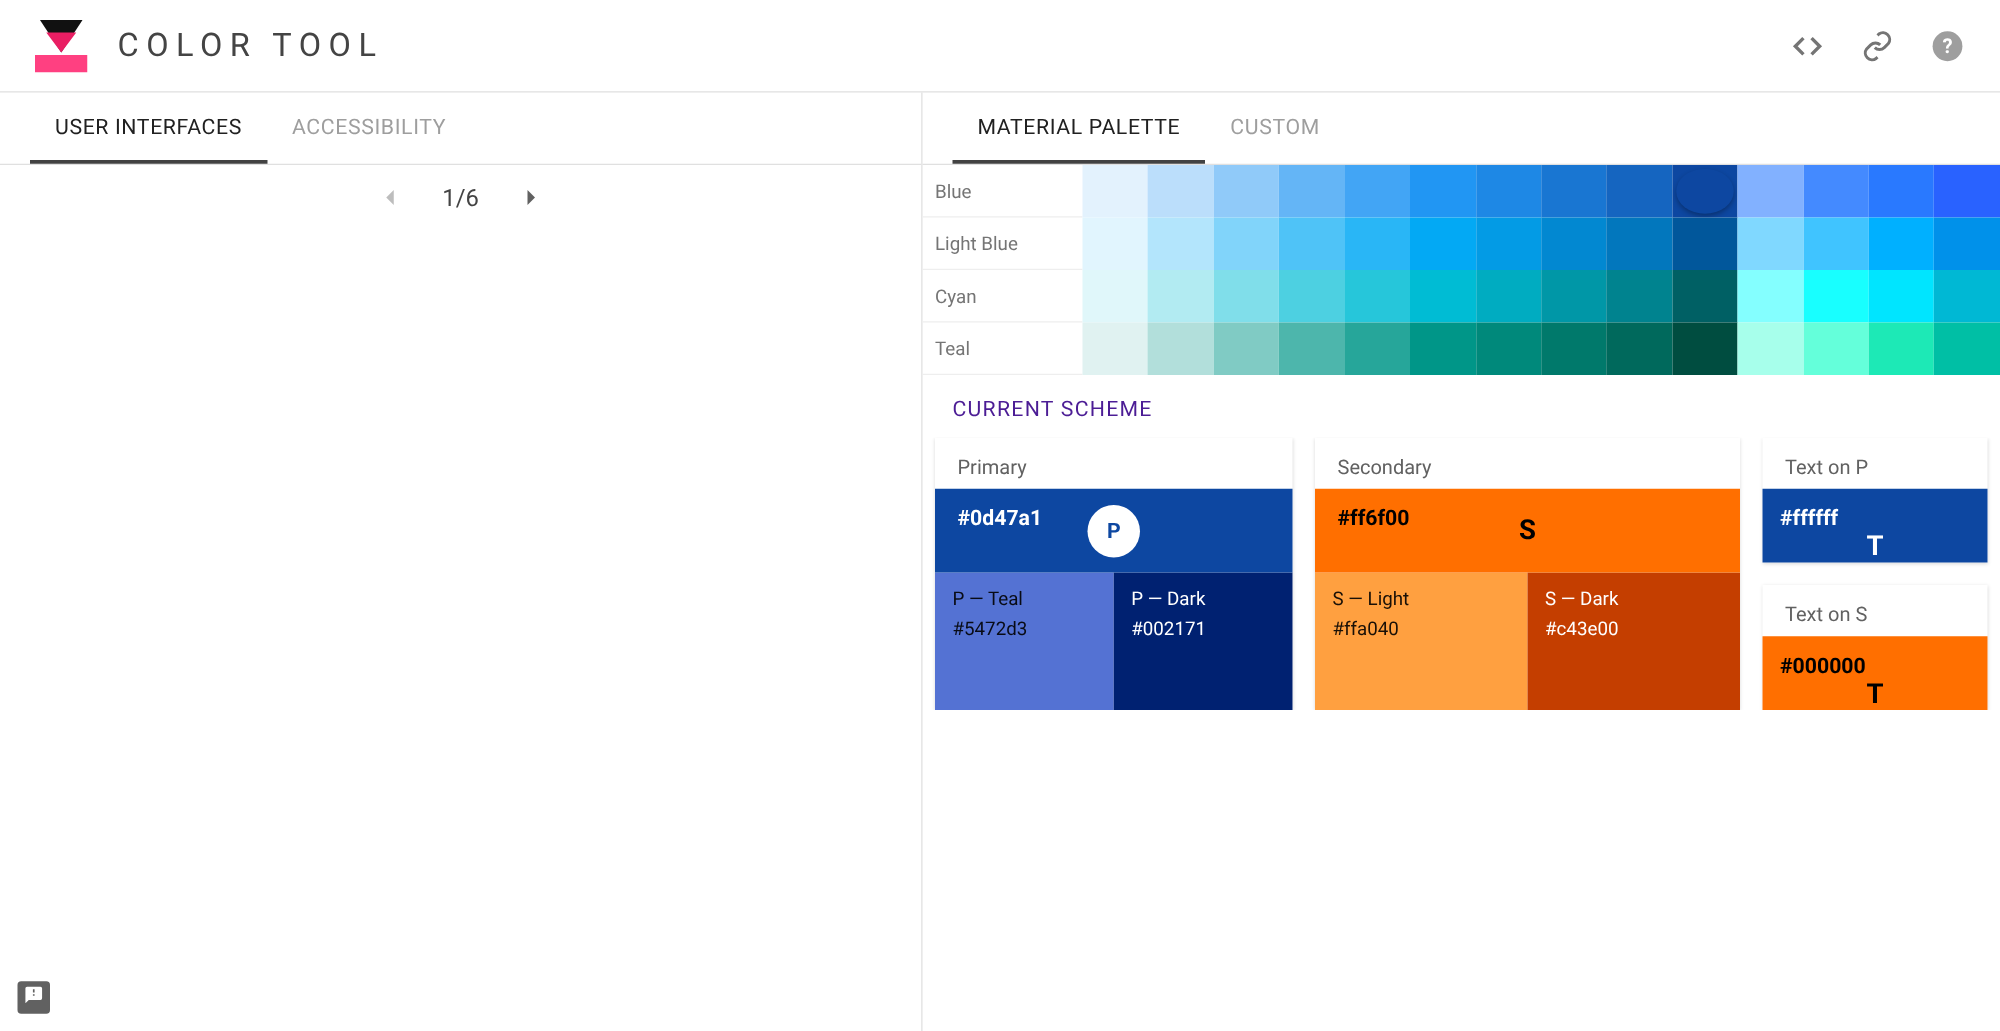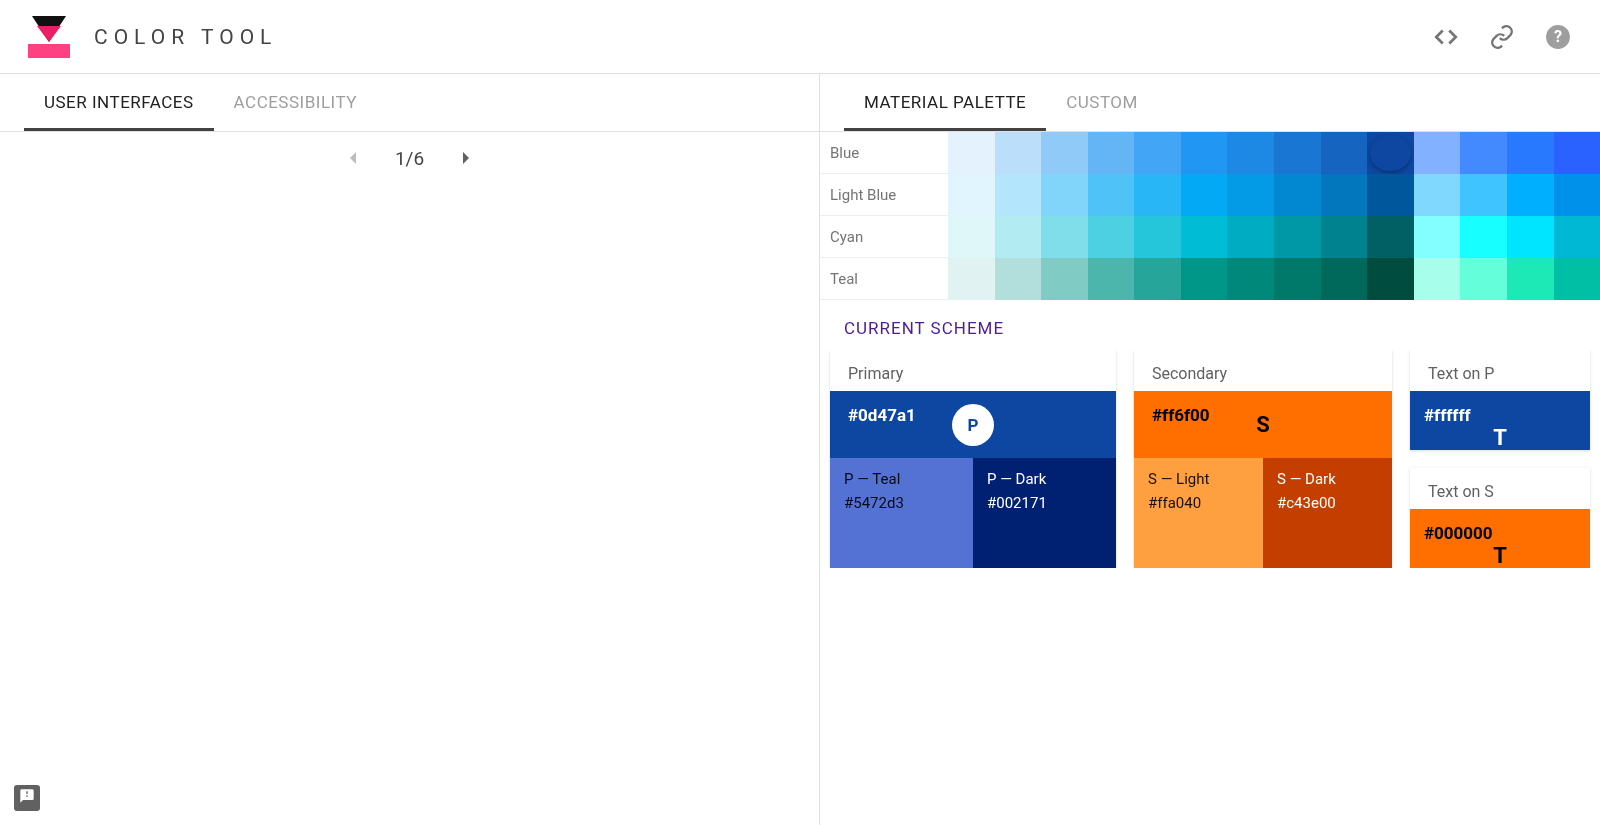--- a/index.html
+++ b/index.html
@@ -1,19 +1,19 @@
 <!DOCTYPE html>
 <html><head>
 <meta charset="utf-8">
 <style>
 * { margin:0; padding:0; box-sizing:border-box; font-family: Roboto, Arial, sans-serif; }
 body { background:#fff; color:#212121; width:1600px; height:825px; overflow:hidden; }
 .header { height:74px; display:flex; align-items:center; padding:0 28px; border-bottom:1px solid #e0e0e0; }
 .logo { width:42px; height:42px; margin-right:24px; position:relative; }
-.title { font-size:21px; letter-spacing:6px; color:#444; font-weight:400; }
+.title { font-size:26px; letter-spacing:6px; color:#444; font-weight:400; }
 .hdr-actions { margin-left:auto; display:flex; align-items:center; gap:28px; }
 .icon-btn { width:28px; height:28px; display:flex; align-items:center; justify-content:center; color:#757575; cursor:pointer; }
 .icon-btn svg{width:26px;height:26px;}
 .main { display:flex; height:calc(100% - 74px); }
 .left { width:848px; display:flex; flex-direction:column; }
 .tabs { display:flex; border-bottom:1px solid #e0e0e0; padding-left:24px; }
 .tab { padding:18px 20px 16px; font-size:17px; letter-spacing:0.5px; color:#9e9e9e; cursor:pointer; border-bottom:3px solid transparent; }
 .tab.active { color:#212121; border-bottom-color:#424242; }
 .pager { display:flex; align-items:center; justify-content:center; gap:30px; padding:14px 0 20px; }
 .pager .nav { width:24px; height:24px; color:#bdbdbd; cursor:pointer; display:flex;align-items:center;justify-content:center;}
@@ -44,21 +44,21 @@
 .card-main{flex:1;position:relative;display:flex;align-items:center;justify-content:center;}
 .card-hex{position:absolute;top:14px;left:18px;font-weight:700;font-size:17px;}
 .badge{width:42px;height:42px;border-radius:50%;background:#fff;display:flex;align-items:center;justify-content:center;font-weight:700;color:#0d47a1;font-size:17px;}
 .badge-s{font-weight:700;font-size:22px;color:#000;}
 .subcolors{display:flex;height:110px;}
 .subc{flex:1;padding:12px 14px;font-size:15px;display:flex;flex-direction:column;gap:6px;}
 .subc .sl{color:rgba(0,0,0,.9);}
 .subc.dark-text .sl{color:#fff;}
 .subc .sh{font-weight:400;}
 .card.primary{width:286px;}
-.card.secondary{width:258px;}
+.card.secondary{width:340px;}
 .card.textcol{width:180px;}
 .tcol-hex{padding:14px 14px 0;font-weight:700;font-size:17px;}
 .tcol-body{flex:1;display:flex;align-items:center;justify-content:center;font-weight:700;font-size:22px;}
 .textcol .card-main{height:160px;}
 .feedback{position:absolute;left:14px;bottom:14px;width:26px;height:26px;background:#616161;border-radius:3px;display:flex;align-items:center;justify-content:center;color:#fff;cursor:pointer;}
 .feedback svg{width:16px;height:16px;}
 </style>
 </head>
 <body>
 

